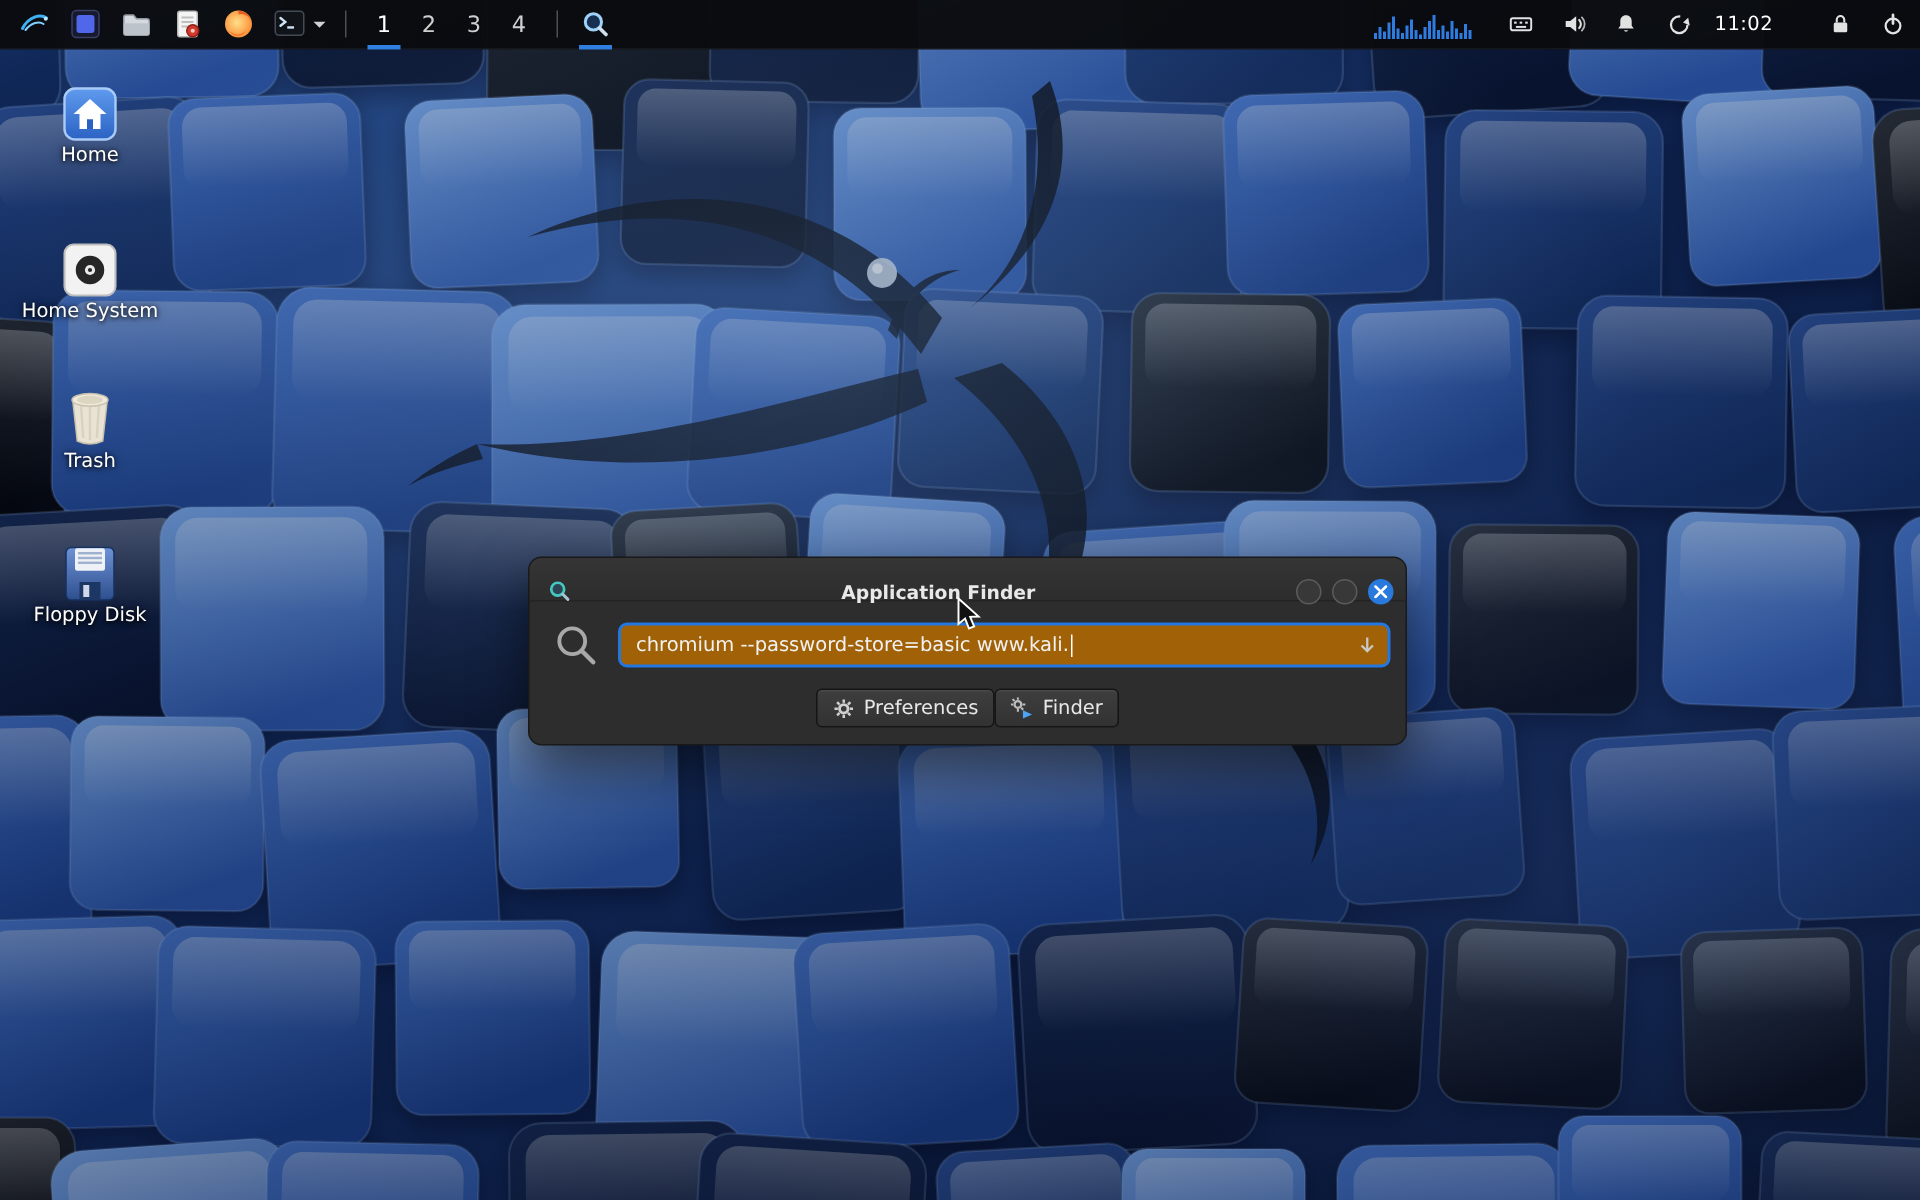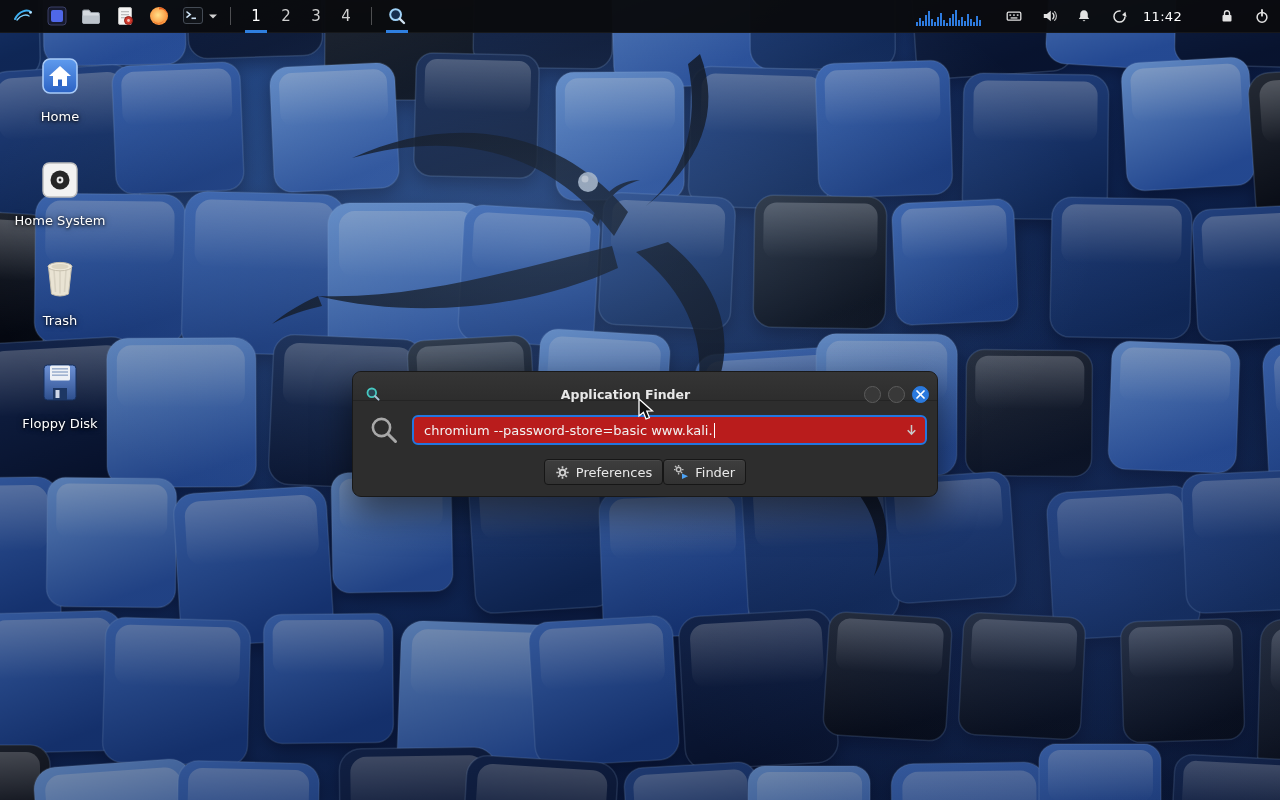--- a/index.html
+++ b/index.html
@@ -28,40 +28,40 @@
   .ul{position:absolute;left:4px;right:4px;bottom:0;height:3px;background:#2f7fe0}
   .appcell{position:relative;width:30px;height:33px;display:flex;align-items:center;justify-content:center}
   .spacer{flex:1}
   .spectrum{display:flex;align-items:flex-end;gap:1px;height:20px;margin-right:10px}
   .spectrum i{display:block;width:2px;background:#2e7ce0}
   .sicon{width:24px;height:24px;display:flex;align-items:center;justify-content:center;margin-left:11px}
   .clock{font-size:13px;margin-left:12px;color:#fff;letter-spacing:.3px}
   .edge-gap{width:22px}
 
   
-  .dicon{position:absolute;left:12px;width:96px;display:flex;flex-direction:column;align-items:center;gap:13px;z-index:3;cursor:default}
+  .dicon{position:absolute;left:12px;width:96px;display:flex;flex-direction:column;align-items:center;gap:0;z-index:3;cursor:default}
   .dicon .lbl{font-size:13px;color:#fff;text-shadow:0 1px 3px rgba(0,0,0,.95),0 0 6px rgba(0,0,0,.6);white-space:nowrap}
   #d-home{top:56px}
   #d-fs{top:160px}
   #d-trash{top:258px}
   #d-floppy{top:362px}
 
   
   .dialog{position:absolute;left:352px;top:371px;width:586px;height:126px;background:#2d2d2d;
     border:1px solid #191919;border-radius:9px;z-index:20;box-shadow:0 16px 36px rgba(0,0,0,.55);
     display:flex;flex-direction:column;overflow:hidden}
   .titlebar{height:29px;display:flex;align-items:center;padding:16px 8px 0 12px;
     background:linear-gradient(#353535,#2d2d2d);border-bottom:1px solid #242424}
   .title-icon{margin-right:6px;display:flex}
   .title{flex:1;text-align:center;font-size:12.5px;font-weight:bold;color:#e8e8e8}
   .winbtns{display:flex;gap:7px;align-items:center}
   .wbtn{width:17px;height:17px;border-radius:50%;background:#383838;border:1px solid #5c5c5c}
   .wbtn.close{background:#2a79dd;border-color:#2a79dd;display:flex;align-items:center;justify-content:center}
   .midrow{flex:1;display:flex;align-items:center;gap:13px;padding:0 10px 0 16px}
-  .cmdfield{flex:1;height:30px;background:#b91c1c;border:2px solid #2277e0;border-radius:6px;
+  .cmdfield{flex:1;height:30px;background:#a16207;border:2px solid #2277e0;border-radius:6px;
     display:flex;align-items:center;padding:0 26px 0 10px;position:relative;cursor:text}
   .cmdtext{font-size:13px;color:#f2f2f2;white-space:pre;overflow:hidden}
   .caret{width:1px;height:15px;background:#fff;margin-left:1px;flex:none}
   .dd{position:absolute;right:7px;top:50%;transform:translateY(-50%);display:flex}
   .btnrow{display:flex;justify-content:center;padding:0 10px 11px}
   .btn{display:inline-flex;align-items:center;gap:6px;height:26px;padding:0 10px;
     background:linear-gradient(#3e3e3e,#323232);border:1px solid #161616;border-radius:4px;
     color:#e8e8e8;font-size:13px;font-family:inherit;box-shadow:inset 0 1px 0 rgba(255,255,255,.06);cursor:default}
 
   .cursor{position:absolute;left:635px;top:398px;z-index:40;pointer-events:none}
@@ -851,21 +851,21 @@
         </svg>
       </span>
 
       <span class="sicon">
         <svg width="17" height="17" viewBox="0 0 16 16">
           <circle cx="8" cy="8" r="5.2" stroke="#e2e2e2" stroke-width="1.4" fill="none" stroke-dasharray="25 8"></circle>
           <polygon points="13.6,3.6 14.6,8.4 10.4,6.6" fill="#e2e2e2"></polygon>
         </svg>
       </span>
 
-      <span class="clock">11:42</span>
+      <span class="clock">11:02</span>
 
       <span class="edge-gap"></span>
 
       <span class="sicon">
         <svg width="16" height="16" viewBox="0 0 16 16">
           <rect x="3.5" y="7" width="9" height="6.5" rx="1" fill="#e2e2e2"></rect>
           <path d="M5.5 7 V5.2 a2.5 2.5 0 0 1 5 0 V7" stroke="#e2e2e2" stroke-width="1.4" fill="none"></path>
         </svg>
       </span>
 

